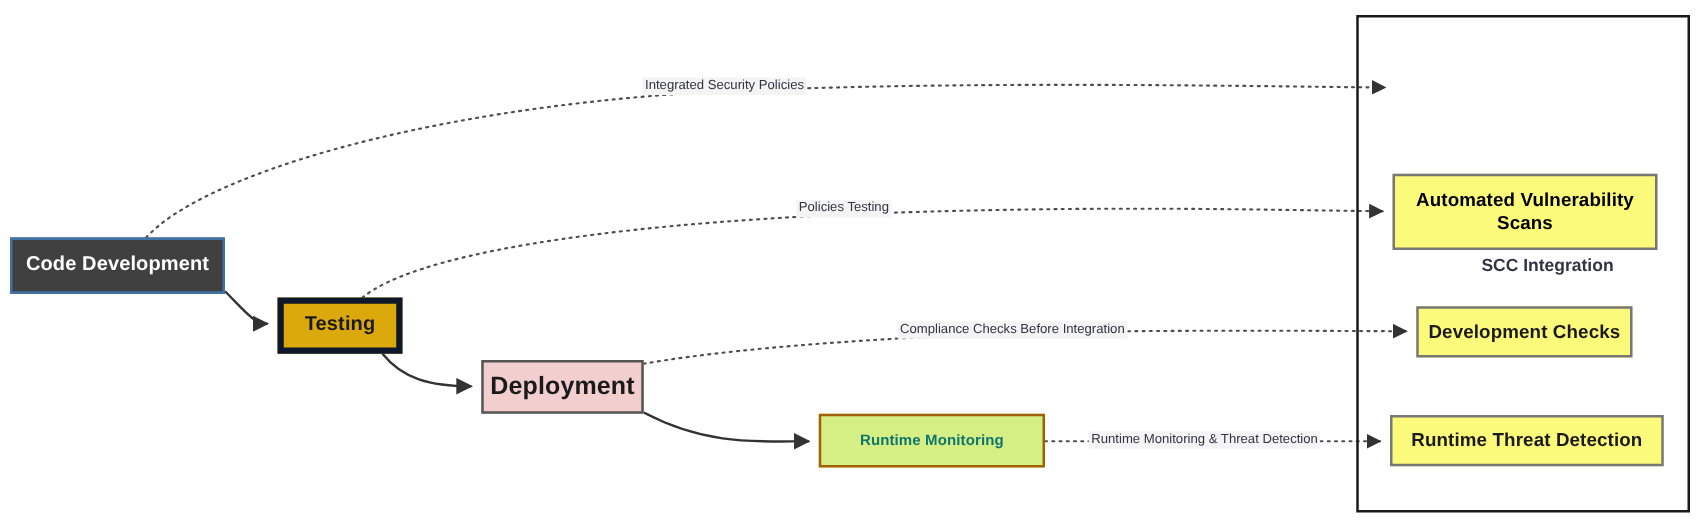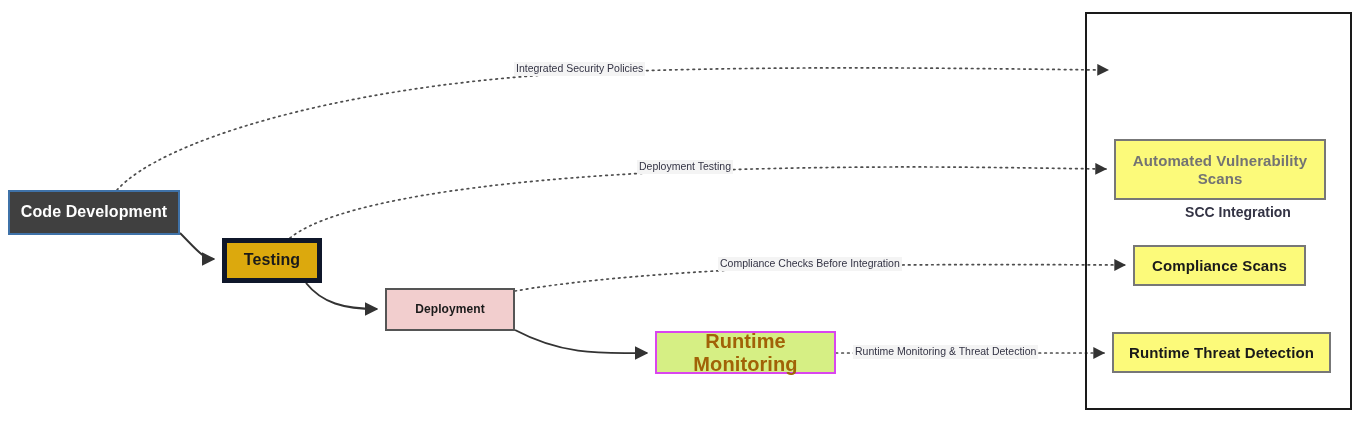--- a/index.html
+++ b/index.html
@@ -102,46 +102,46 @@
               background:#404040; border:2px solid #3f72a8; color:#ffffff; font-size:16px;">
     <span class="node-label">Code Development</span>
   </div>
 
   <div class="node-box" style="left:222px; top:238px; width:100px; height:45px;
               background:#dca90d; border:5px solid #0f172a; color:#1a1a1a; font-size:16px;">
     <span class="node-label">Testing</span>
   </div>
 
   <div class="node-box" style="left:385px; top:288px; width:130px; height:43px;
-              background:#f2cece; border:2px solid #555555; color:#1a1a1a; font-size:12px;">
+              background:#f2cece; border:2px solid #555555; color:#1a1a1a; font-size:20px;">
     <span class="node-label">Deployment</span>
   </div>
 
   <div class="node-box" style="left:655px; top:331px; width:181px; height:43px;
-              background:#d6ef84; border:2px solid #d946ef; color:#a16207; font-size:20px;">
+              background:#d6ef84; border:2px solid #a16207; color:#0f766e; font-size:12px;">
     <span class="node-label">Runtime Monitoring</span>
   </div>
 
 
   <div class="node-box" style="left:1114px; top:139px; width:212px; height:61px;
-              background:#fcfa7a; border:2px solid #777777; color:#737373; font-size:15px;">
+              background:#fcfa7a; border:2px solid #777777; color:#000000; font-size:15px;">
     <span class="node-label">Automated Vulnerability Scans</span>
   </div>
 
   <div class="node-box" style="left:1133px; top:245px; width:173px; height:41px;
               background:#fcfa7a; border:2px solid #777777; color:#1a1a1a; font-size:15px;">
-    <span class="node-label">Compliance Scans</span>
+    <span class="node-label">Development Checks</span>
   </div>
 
   <div class="node-box" style="left:1112px; top:332px; width:219px; height:41px;
               background:#fcfa7a; border:2px solid #777777; color:#1a1a1a; font-size:15px;">
     <span class="node-label">Runtime Threat Detection</span>
   </div>
 
   <div class="edge-label" style="left:514px; top:62px;text-align:right;">Integrated Security Policies</div>
 
-  <div class="edge-label" style="left:637px; top:160px;">Deployment Testing</div>
+  <div class="edge-label" style="left:637px; top:160px;">Policies Testing</div>
 
   <div class="edge-label" style="left:718px; top:257px;">Compliance Checks Before Integration</div>
 
-  <div class="edge-label" style="left:853px; top:345px;">Runtime Monitoring &amp; Threat Detection</div>
+  <div class="edge-label" style="left:871px; top:345px;">Runtime Monitoring &amp; Threat Detection</div>
 
 </div>
 
 </body></html>

